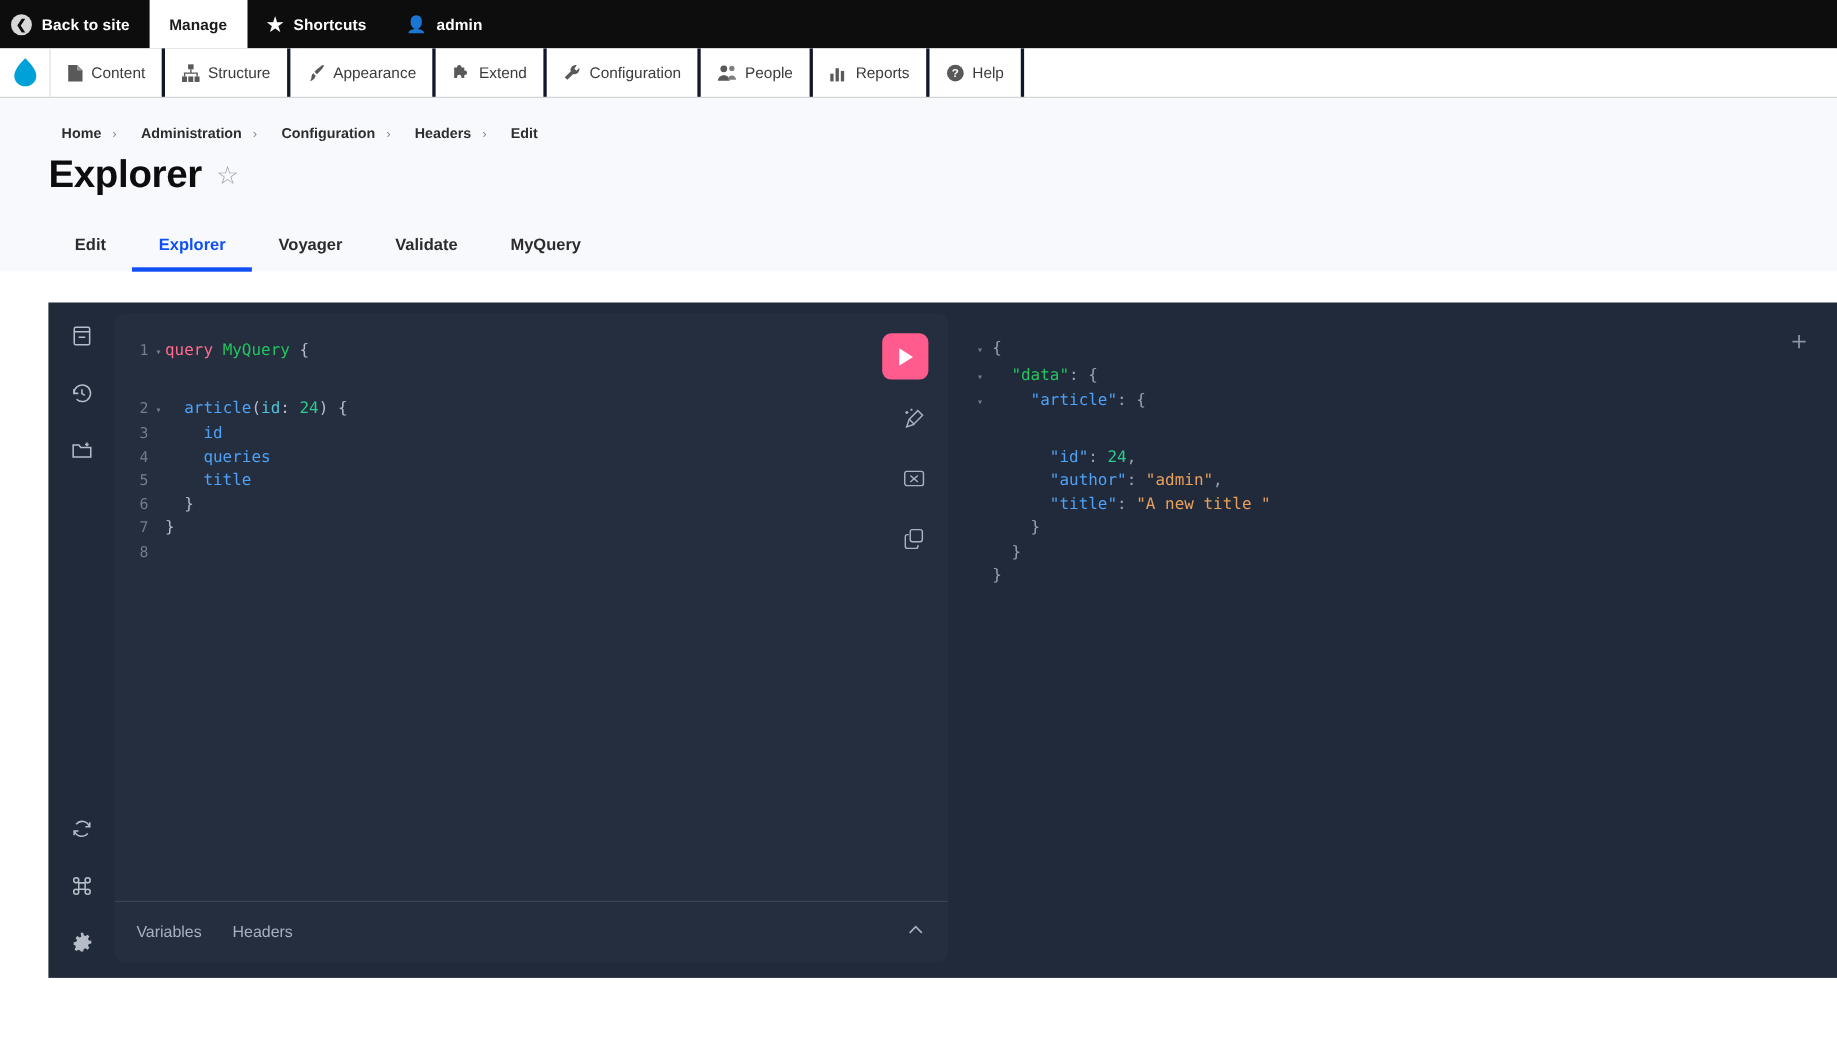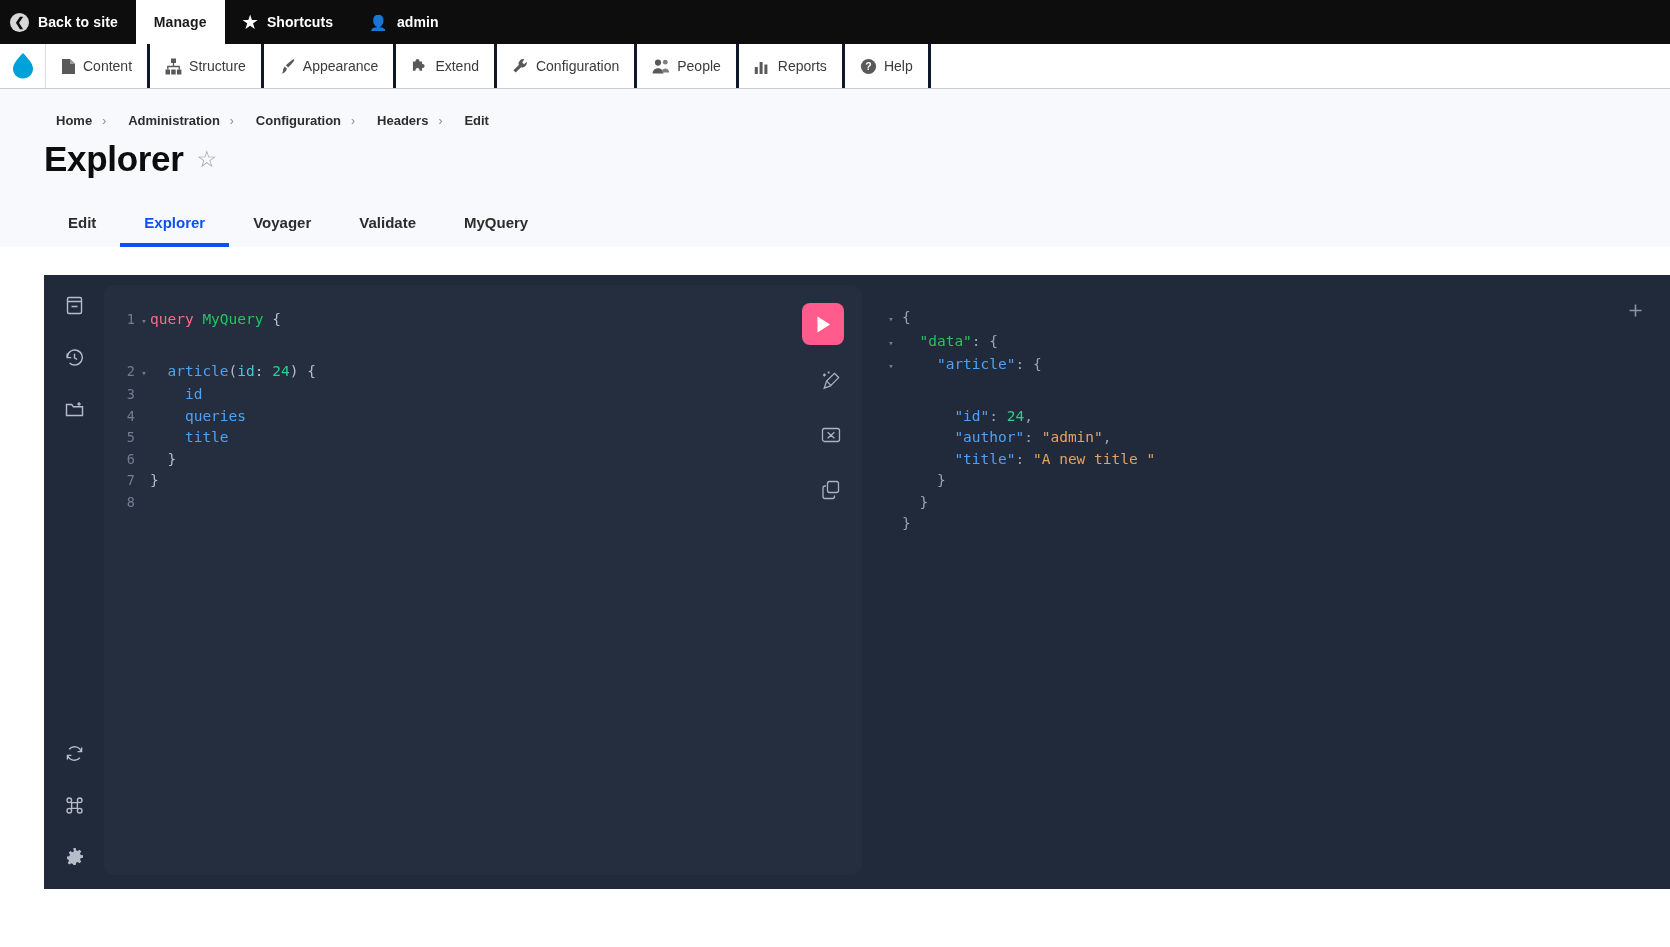--- a/index.html
+++ b/index.html
@@ -349,20 +349,30 @@
             <div class="code-line"><span class="ln">1</span><span class="fold">▾</span><span class="k-query">query </span><span class="k-name">MyQuery</span><span class="k-punct"> {</span></div>
             <div class="code-line"><span class="ln">2</span><span class="fold">▾</span><span class="k-punct">  </span><span class="k-field">article</span><span class="k-punct">(</span><span class="k-arg">id</span><span class="k-punct">: </span><span class="k-num">24</span><span class="k-punct">) {</span></div>
             <div class="code-line"><span class="ln">3</span><span class="fold"></span><span class="k-punct">    </span><span class="k-field">id</span></div>
             <div class="code-line"><span class="ln">4</span><span class="fold"></span><span class="k-punct">    </span><span class="k-field">queries</span></div>
             <div class="code-line"><span class="ln">5</span><span class="fold"></span><span class="k-punct">    </span><span class="k-field">title</span></div>
             <div class="code-line"><span class="ln">6</span><span class="fold"></span><span class="k-punct">  }</span></div>
             <div class="code-line"><span class="ln">7</span><span class="fold"></span><span class="k-punct">}</span></div>
             <div class="code-line"><span class="ln">8</span><span class="fold"></span><span> </span></div>
           </div>
 
+      <div class="gq-footer">
+        <div class="ftab">Variables</div>
+        <div class="ftab">Headers</div>
+        <div class="ftab-spacer"></div>
+        <div>
+          <svg width="19" height="19" viewBox="0 0 19 19" fill="none" stroke="#aab2c0" stroke-width="1.5">
+                <path d="M4 12l5.5-5.5L15 12"></path>
+              </svg>
+        </div>
+      </div>
     </div>
 
     <div class="gq-response code">
       <div class="plus-btn">
         <svg width="17" height="17" viewBox="0 0 17 17" stroke="#8b94a5" stroke-width="1.6">
               <path d="M8.5 2.5v12M2.5 8.5h12"></path>
             </svg>
       </div>
       <div id="response-code">
             <div class="res-line"><span class="res-fold">▾</span><span class="k-dim">{</span></div>

